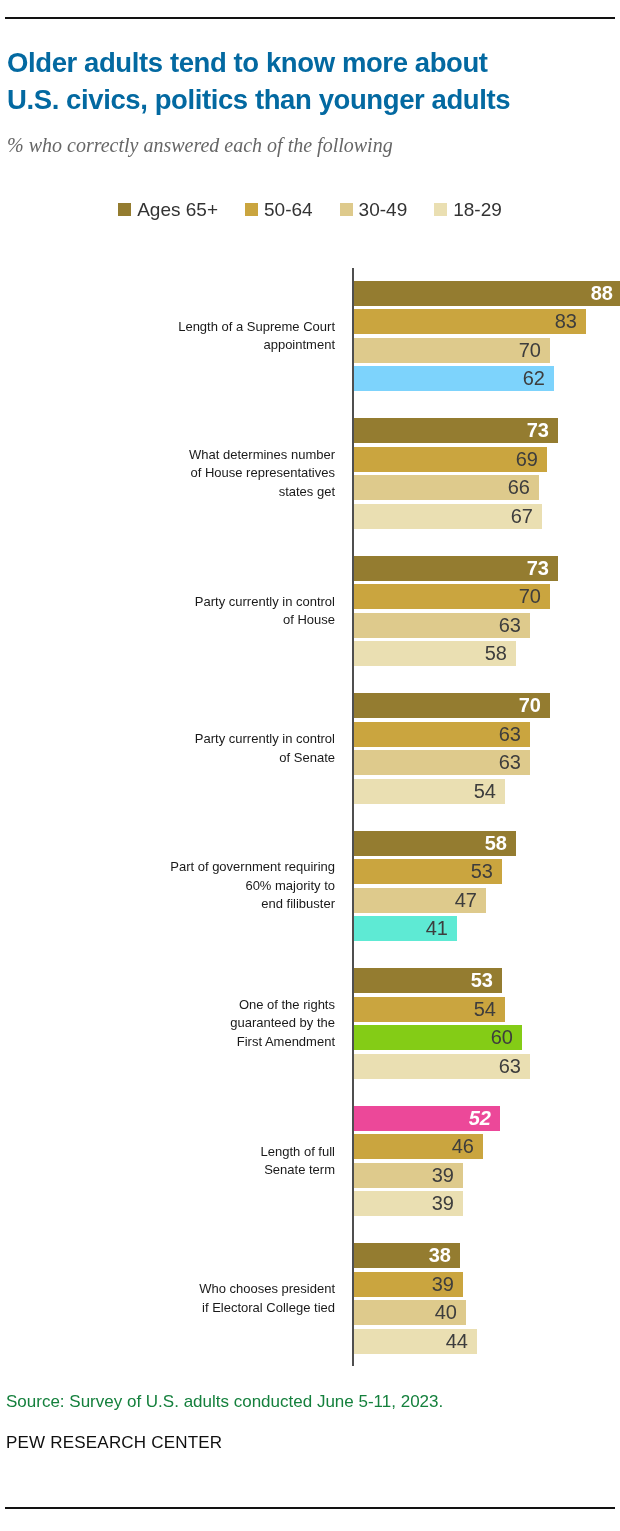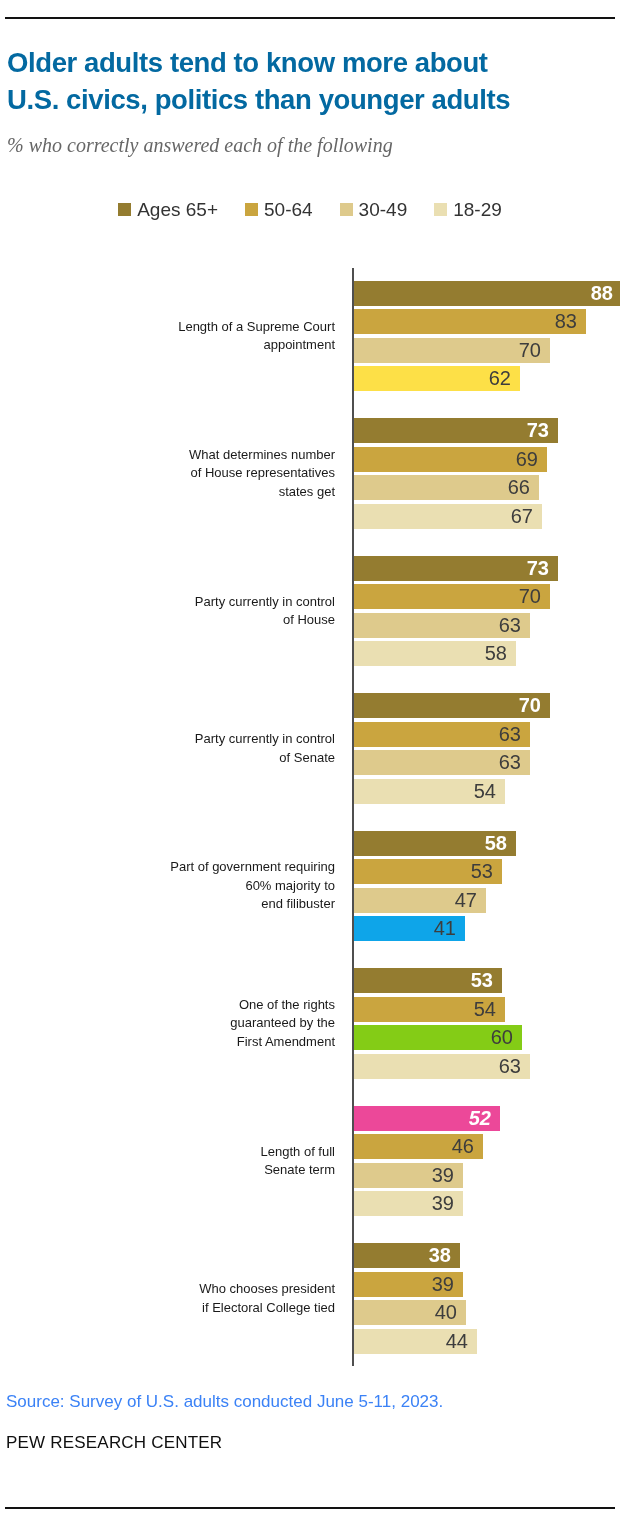--- a/index.html
+++ b/index.html
@@ -44,21 +44,21 @@
   }
   .bars { flex: 1; min-width: 0; position: relative; z-index: 1; }
   .bar {
     height: 25px; margin-bottom: 3.5px; margin-left: 2px;
     display: flex; align-items: center; justify-content: flex-end;
     padding-right: 9px; font-size: 20px;
   }
   .bar:last-child { margin-bottom: 0; }
   .val { color: #3d3d3d; }
   .v0 { color: #ffffff; font-weight: 700; }
-  .source { margin: 26px 10px 0 6px; font-size: 17px; color: #3b82f6; }
+  .source { margin: 26px 10px 0 6px; font-size: 17px; color: #15803d; }
   .brand { margin: 21px 10px 0 6px; font-size: 17px; font-weight: 400; color: #0f0f0f; letter-spacing: 0.2px; }
   .bottom-rule { margin-top: 54px; }
 </style>
 </head>
 <body>
 
 <div class="rule top-rule"></div>
 
 <div class="title">
   <div>Older adults tend to know more about</div>
@@ -97,21 +97,21 @@
         <div class="bars">
           <div class="bar" style="width: 268px; background: rgb(148, 124, 48);">
             <span class="val v0">88</span>
           </div>
           <div class="bar" style="width: 232px; background: rgb(202, 165, 63);">
             <span class="val">83</span>
           </div>
           <div class="bar" style="width: 196px; background: rgb(222, 202, 140);">
             <span class="val">70</span>
           </div>
-          <div class="bar" style="width: 166px; background: #fde047;">
+          <div class="bar" style="width: 200px; background: #7dd3fc;">
             <span class="val">62</span>
           </div>
         </div>
       </div>
       <div class="group">
         <div class="glabel">
           <div>What determines number</div>
           <div>of House representatives</div>
           <div>states get</div>
         </div>
@@ -179,21 +179,21 @@
         <div class="bars">
           <div class="bar" style="width: 162px; background: rgb(148, 124, 48);">
             <span class="val v0">58</span>
           </div>
           <div class="bar" style="width: 148px; background: rgb(202, 165, 63);">
             <span class="val">53</span>
           </div>
           <div class="bar" style="width: 132px; background: rgb(222, 202, 140);">
             <span class="val">47</span>
           </div>
-          <div class="bar" style="width: 111px; background: #0ea5e9;">
+          <div class="bar" style="width: 103px; background: #5eead4;">
             <span class="val">41</span>
           </div>
         </div>
       </div>
       <div class="group">
         <div class="glabel">
           <div>One of the rights</div>
           <div>guaranteed by the</div>
           <div>First Amendment</div>
         </div>

